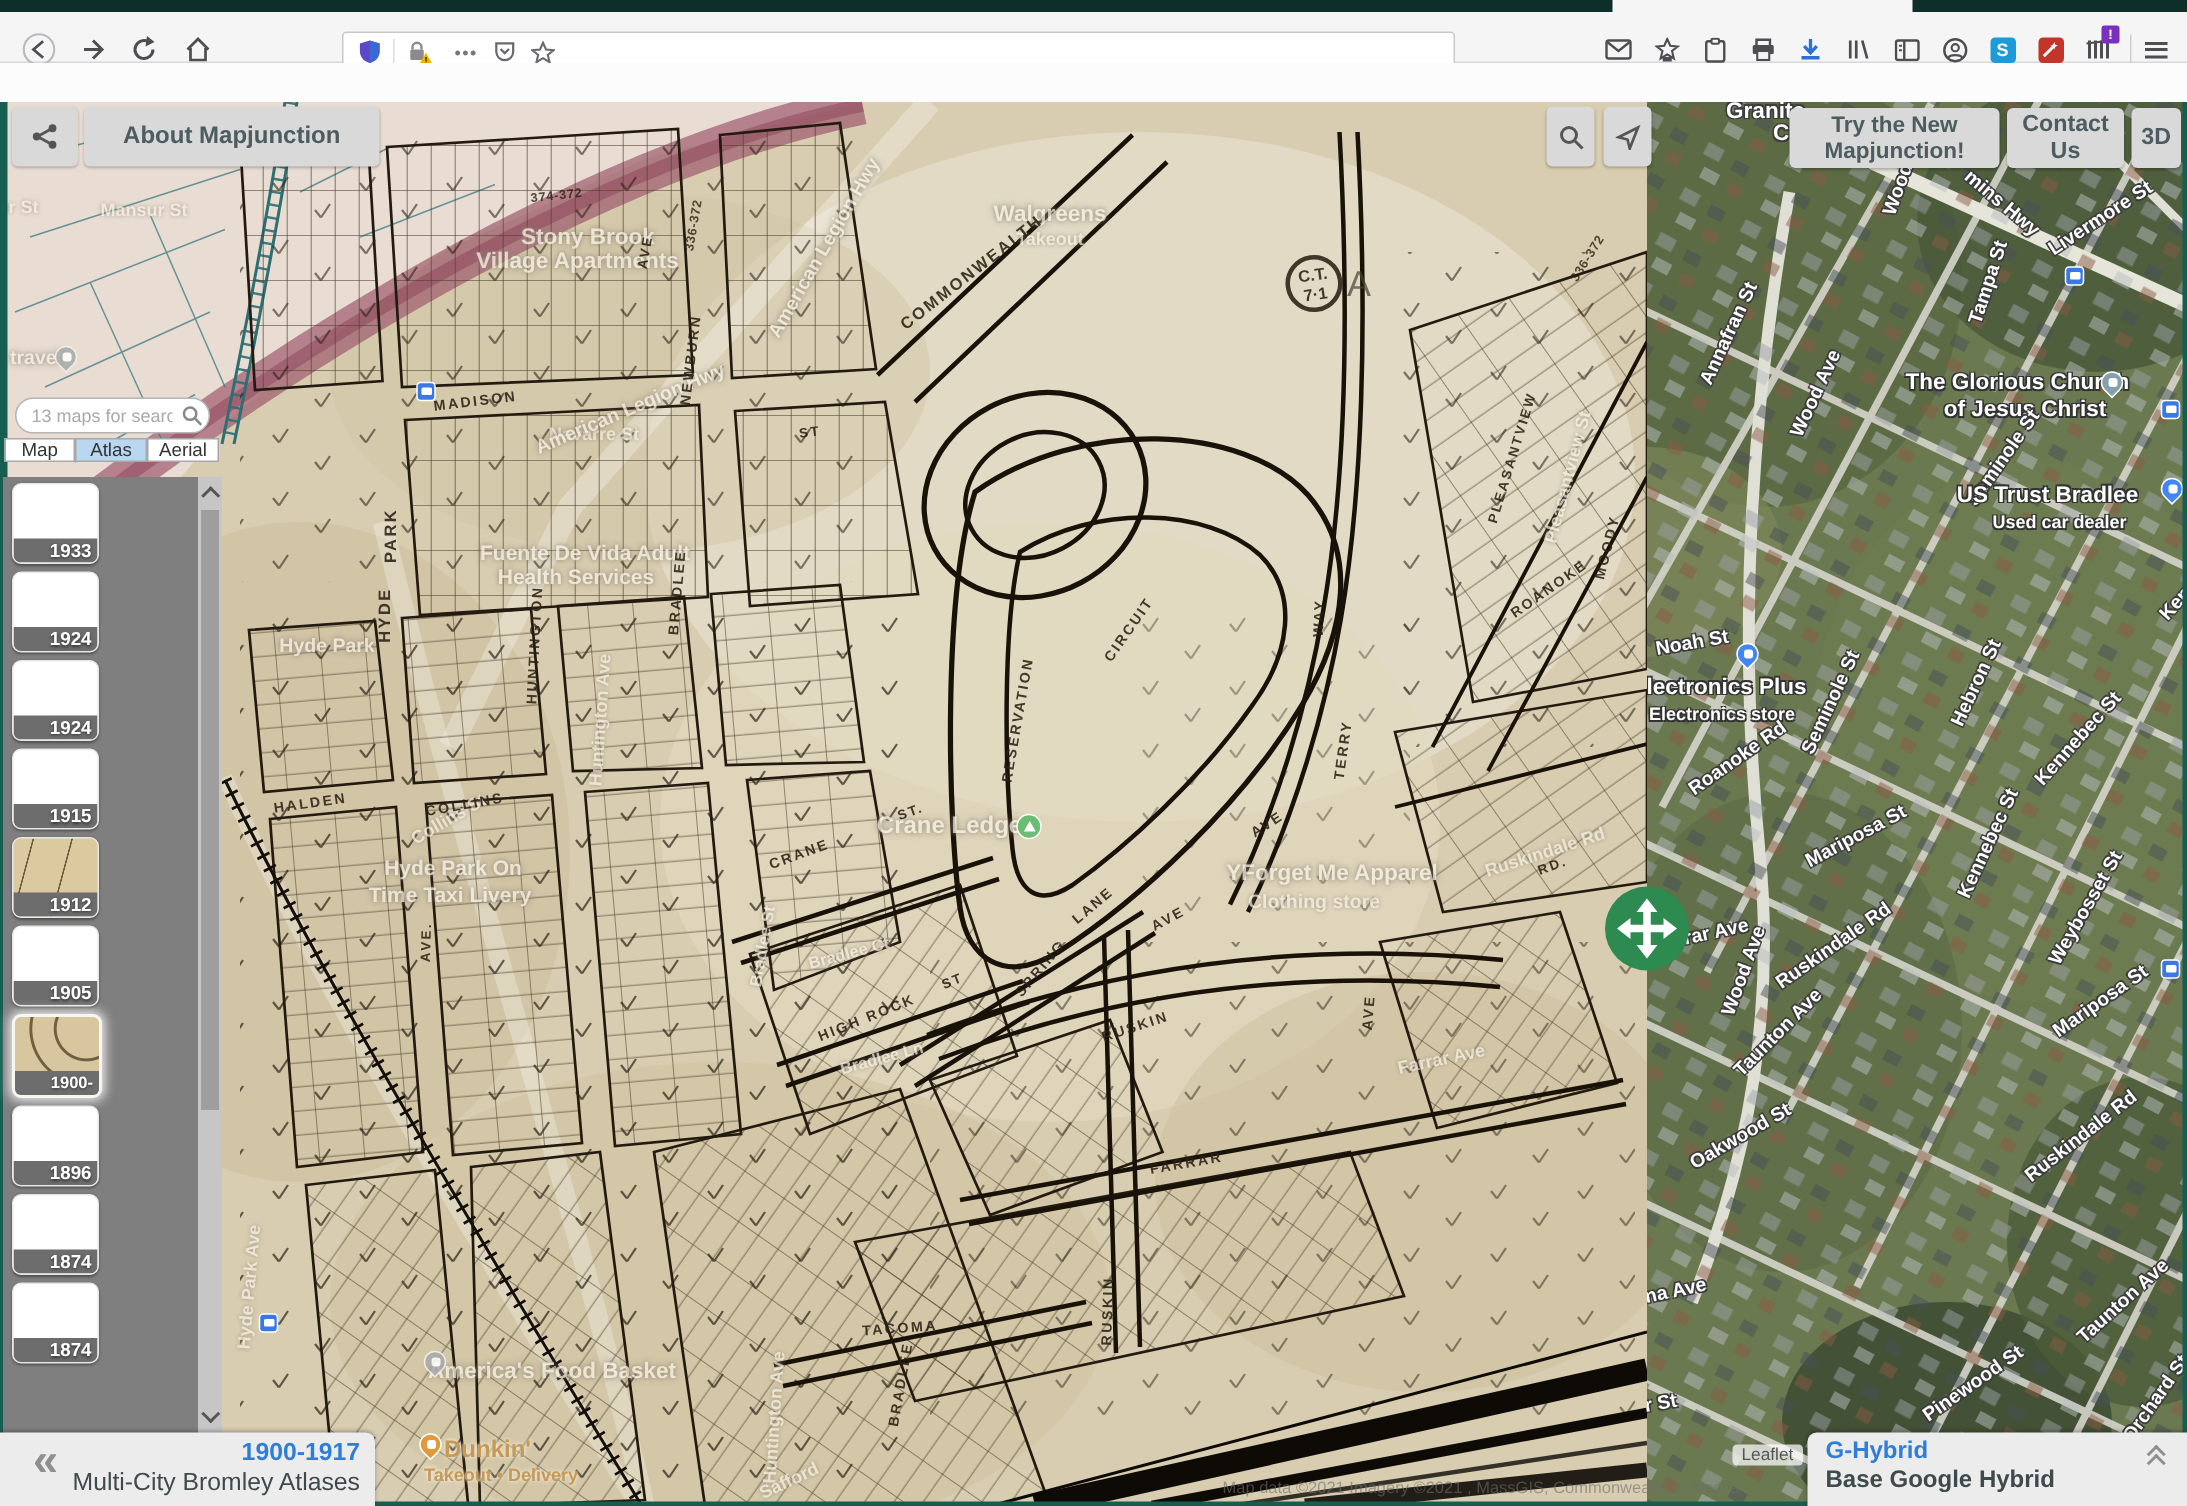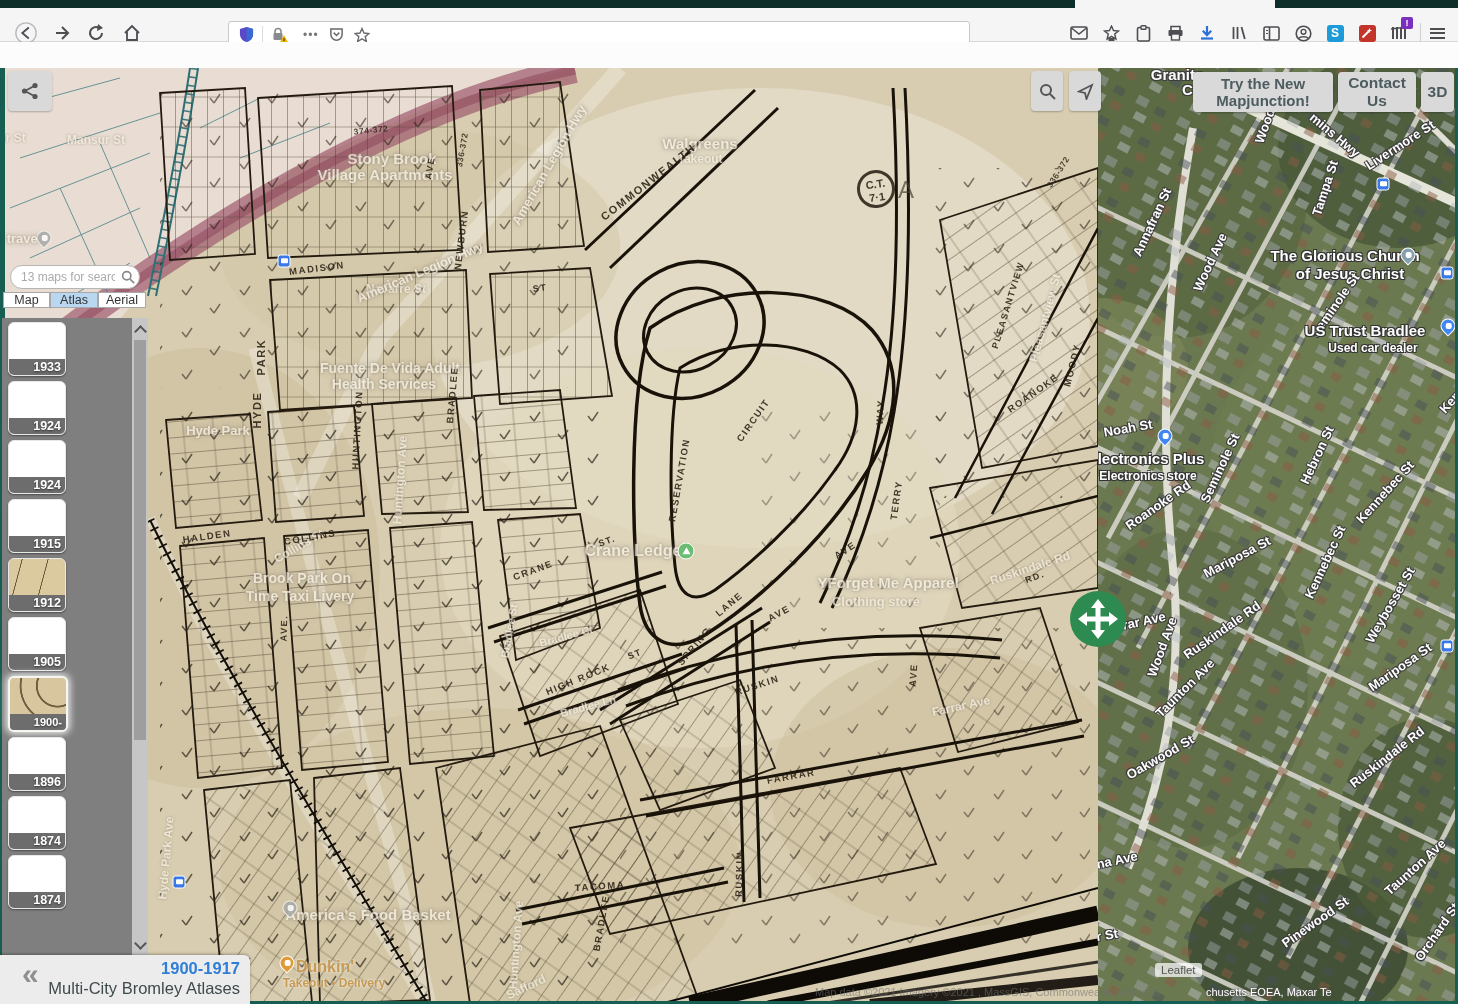--- a/index.html
+++ b/index.html
@@ -403,21 +403,21 @@
         <span class="lbl ghs" style="left: 396px; top: 221px; font-size: 12px; transform: translate(-50%, -50%) rotate(0deg);">Navarre St</span>
         <span class="lbl gh" style="left: 549px; top: 97px; font-size: 13px; transform: translate(-50%, -50%) rotate(-60deg);">American Legion Hwy</span>
         <span class="lbl gh" style="left: 420px; top: 204px; font-size: 13px; transform: translate(-50%, -50%) rotate(-23deg);">American Legion Hwy</span>
         <span class="lbl gh" style="left: 390px; top: 300px; font-size: 14px; transform: translate(-50%, -50%) rotate(0deg);">Fuente De Vida Adult</span>
         <span class="lbl gh" style="left: 384px; top: 316px; font-size: 14px; transform: translate(-50%, -50%) rotate(0deg);">Health Services</span>
         <span class="lbl gh" style="left: 218px; top: 362px; font-size: 13px; transform: translate(-50%, -50%) rotate(0deg);">Hyde Park</span>
         <span class="lbl ghs" style="left: 96px; top: 72px; font-size: 12px; transform: translate(-50%, -50%) rotate(0deg);">Mansur St</span>
         <span class="lbl ghs" style="left: 12px; top: 70px; font-size: 12px; transform: translate(-50%, -50%) rotate(0deg);">ur St</span>
         <span class="lbl gh" style="left: 24px; top: 170px; font-size: 13px; transform: translate(-50%, -50%) rotate(0deg);">travel</span>
         <span class="lbl ghs" style="left: 299px; top: 478px; font-size: 12px; transform: translate(-50%, -50%) rotate(-30deg);">Collins St</span>
-        <span class="lbl gh" style="left: 302px; top: 510px; font-size: 14px; transform: translate(-50%, -50%) rotate(0deg);">Brook Park On</span>
+        <span class="lbl gh" style="left: 302px; top: 510px; font-size: 14px; transform: translate(-50%, -50%) rotate(0deg);">Hyde Park On</span>
         <span class="lbl gh" style="left: 300px; top: 528px; font-size: 14px; transform: translate(-50%, -50%) rotate(0deg);">Time Taxi Livery</span>
         <span class="lbl ghs" style="left: 400px; top: 412px; font-size: 12px; transform: translate(-50%, -50%) rotate(-86deg);">Huntington Ave</span>
         <span class="lbl ghs" style="left: 516px; top: 877px; font-size: 12px; transform: translate(-50%, -50%) rotate(-86deg);">Huntington Ave</span>
         <span class="lbl ghs" style="left: 166px; top: 790px; font-size: 12px; transform: translate(-50%, -50%) rotate(-85deg);">Hyde Park Ave</span>
         <span class="lbl gh" style="left: 633px; top: 483px; font-size: 16px; transform: translate(-50%, -50%) rotate(0deg);">Crane Ledge</span>
         <span class="lbl ghs" style="left: 509px; top: 563px; font-size: 11px; transform: translate(-50%, -50%) rotate(-80deg);">Bradlee St</span>
         <span class="lbl ghs" style="left: 566px; top: 568px; font-size: 11px; transform: translate(-50%, -50%) rotate(-15deg);">Bradlee Ct</span>
         <span class="lbl ghs" style="left: 588px; top: 638px; font-size: 11px; transform: translate(-50%, -50%) rotate(-15deg);">Bradlee Ln</span>
         <span class="lbl gh" style="left: 888px; top: 514px; font-size: 15px; transform: translate(-50%, -50%) rotate(0deg);">YForget Me Apparel</span>
         <span class="lbl ghs" style="left: 876px; top: 533px; font-size: 13px; transform: translate(-50%, -50%) rotate(0deg);">Clothing store</span>
@@ -619,20 +619,21 @@
   <div class="edgeB"></div>
 
   <div class="gbtn" style="left:8px;top:3px;width:44px;height:40px;">
     <svg width="18" height="18" viewBox="0 0 18 18">
         <circle cx="14" cy="3.5" r="2.6" fill="#555"></circle>
         <circle cx="14" cy="14.5" r="2.6" fill="#555"></circle>
         <circle cx="3.5" cy="9" r="2.6" fill="#555"></circle>
         <path d="M4 9 L14 3.5 M4 9 L14 14.5" stroke="#555" stroke-width="1.8"></path>
       </svg>
   </div>
+  <div class="gbtn" style="left:56px;top:3px;width:197px;height:40px;font-size:16px;">About Mapjunction</div>
   <div class="gbtn" style="left:1031px;top:3px;width:32px;height:40px;">
     <svg width="17" height="17" viewBox="0 0 17 17">
         <circle cx="7" cy="7" r="5" fill="none" stroke="#555" stroke-width="2"></circle>
         <path d="M11 11 L16 16" stroke="#555" stroke-width="2"></path>
       </svg>
   </div>
   <div class="gbtn" style="left:1069px;top:3px;width:32px;height:40px;">
     <svg width="17" height="17" viewBox="0 0 17 17">
         <path d="M15 2 L2 8.5 L8 10 L9.5 16 Z" fill="none" stroke="#555" stroke-width="1.8"></path>
       </svg>
@@ -688,20 +689,28 @@
     <span class="scr-arr" style="top:4px;"><span class="chev up"></span></span>
     <div class="vthumb"></div>
     <span class="scr-arr" style="bottom:6px;"><span class="chev down"></span></span>
   </div>
 
   <div class="panelL">
     <span class="guill">«</span>
     <div class="pl-years">1900-1917</div>
     <div class="pl-title">Multi-City Bromley Atlases</div>
   </div>
+  <div class="panelR">
+    <div class="pr-name">G-Hybrid</div>
+    <div class="pr-sub">Base Google Hybrid</div>
+    <span class="dblchev">
+        <span class="chev up"></span>
+        <span class="chev up"></span>
+      </span>
+  </div>
   <div class="leaflet-chip">Leaflet</div>
   <div class="attrL">Map data ©2021 Imagery ©2021 , MassGIS, Commonwealth of Massa</div>
   <div class="attrR">chusetts EOEA, Maxar Te</div>
 
   <div id="pan-handle">
     <svg width="58" height="58" viewBox="-29 -29 58 58">
       <circle cx="0" cy="0" r="28" fill="#2d8a50"></circle>
       <path fill="#fff" d="M0,-20 L7,-11 L2.5,-11 L2.5,-2.5 L11,-2.5 L11,-7 L20,0 L11,7 L11,2.5 L2.5,2.5 L2.5,11 L7,11 L0,20 L-7,11 L-2.5,11 L-2.5,2.5 L-11,2.5 L-11,7 L-20,0 L-11,-7 L-11,-2.5 L-2.5,-2.5 L-2.5,-11 L-7,-11 Z"></path>
     </svg>
   </div>

